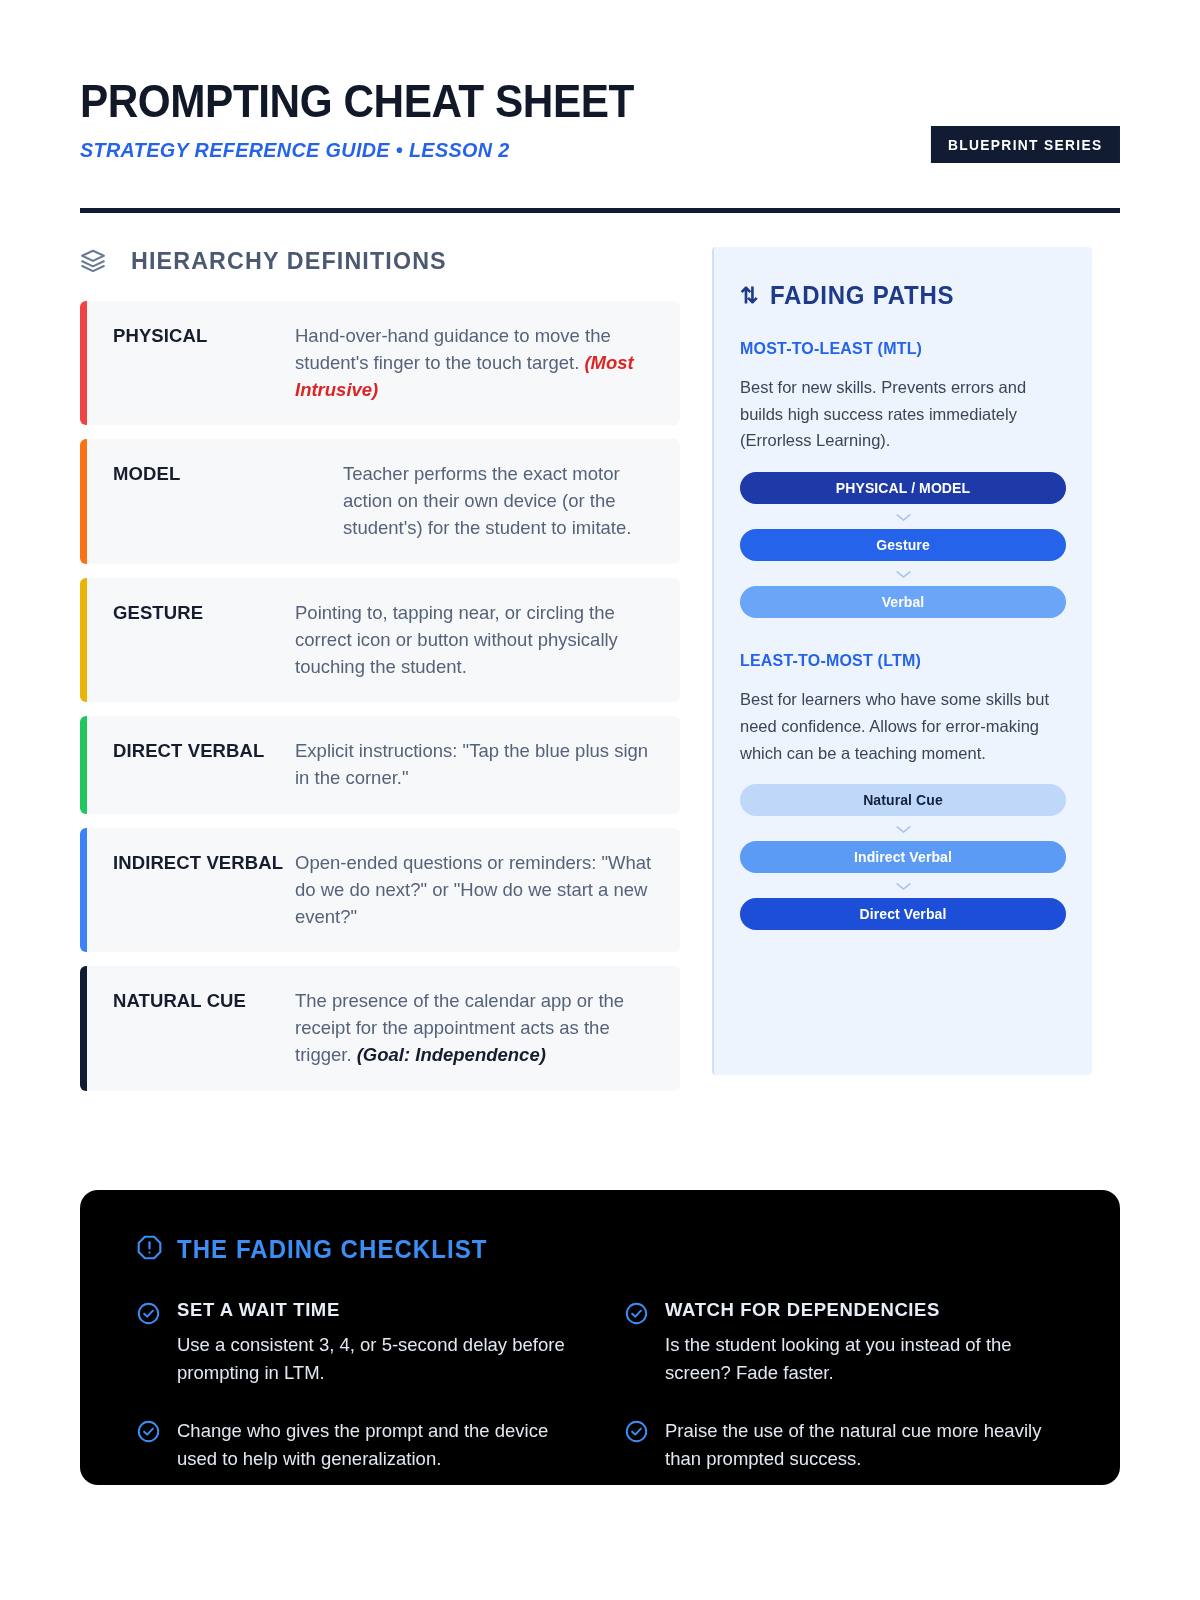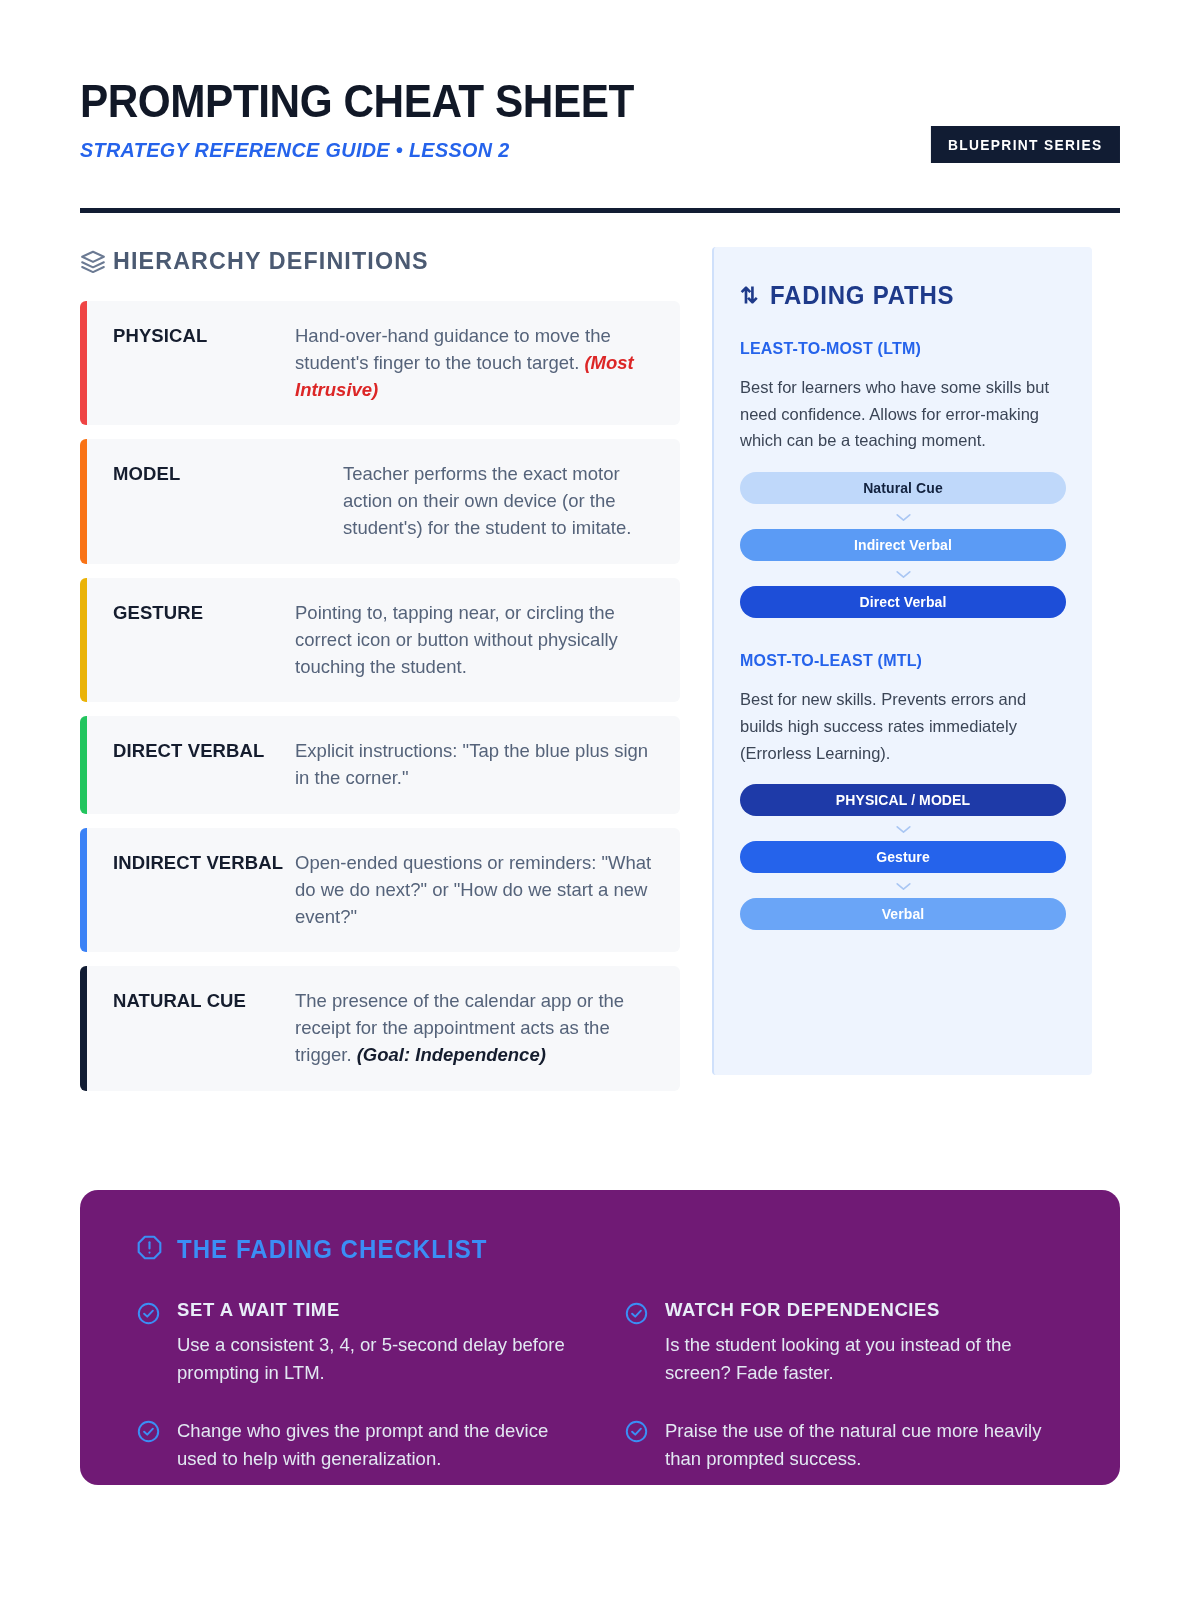--- a/index.html
+++ b/index.html
@@ -90,22 +90,22 @@
     background: #eef4fe;
     border-left: 2px solid #cfe0fb;
     border-radius: 4px;
     padding: 34px 26px 44px 26px;
     min-height: 828px;
   }
 
   
   .section-head {
     display: flex;
-    align-items: flex-end;
-    gap: 7px;
+    align-items: center;
+    gap: 25px;
     margin-bottom: 26px;
   }
   .section-head .ttl {
     font-size: 24.5px;
     font-weight: 800;
     letter-spacing: 1.2px;
     color: #4b5a72;
     transform: scaleX(0.95);
     transform-origin: left center;
   }
@@ -201,21 +201,21 @@
     padding: 5px 0;
   }
 
   
   .footer-card {
     position: absolute;
     left: 80px;
     right: 80px;
     top: 1190px;
     bottom: 30px;
-    background: #701a75;
+    background: #000000;
     border-radius: 18px;
     padding: 44px 56px;
   }
 
   .cl-head {
     display: flex;
     align-items: center;
     gap: 14px;
     margin-bottom: 34px;
   }
@@ -302,44 +302,44 @@
         </div>
     </div>
 
     <div class="col-right">
       <div class="fp-head">
         <span class="fp-arrows">⇅</span>
         <span class="ttl">FADING PATHS</span>
       </div>
       <div id="fp-blocks">
           <div class="fp-block">
+            <div class="fp-title">MOST-TO-LEAST (MTL)</div>
+            <div class="fp-desc">Best for new skills. Prevents errors and builds high success rates immediately (Errorless Learning).</div>
+            <div class="pill" style="background: rgb(30, 58, 168); color: rgb(255, 255, 255);">PHYSICAL / MODEL</div>
+            <div class="chev"><svg width="17" height="9" viewBox="0 0 18 10" fill="none" stroke="#a9c6f3" stroke-width="1.8" stroke-linecap="round" stroke-linejoin="round">
+                <polyline points="2 2 9 8 16 2"></polyline>
+              </svg></div>
+            <div class="pill" style="background: rgb(37, 99, 235); color: rgb(255, 255, 255);">Gesture</div>
+            <div class="chev"><svg width="17" height="9" viewBox="0 0 18 10" fill="none" stroke="#a9c6f3" stroke-width="1.8" stroke-linecap="round" stroke-linejoin="round">
+                <polyline points="2 2 9 8 16 2"></polyline>
+              </svg></div>
+            <div class="pill" style="background: rgb(106, 165, 247); color: rgb(255, 255, 255);">Verbal</div>
+          </div>
+          <div class="fp-block">
             <div class="fp-title">LEAST-TO-MOST (LTM)</div>
             <div class="fp-desc">Best for learners who have some skills but need confidence. Allows for error-making which can be a teaching moment.</div>
             <div class="pill" style="background: rgb(191, 216, 250); color: rgb(18, 34, 63);">Natural Cue</div>
             <div class="chev"><svg width="17" height="9" viewBox="0 0 18 10" fill="none" stroke="#a9c6f3" stroke-width="1.8" stroke-linecap="round" stroke-linejoin="round">
                 <polyline points="2 2 9 8 16 2"></polyline>
               </svg></div>
             <div class="pill" style="background: rgb(91, 155, 245); color: rgb(255, 255, 255);">Indirect Verbal</div>
             <div class="chev"><svg width="17" height="9" viewBox="0 0 18 10" fill="none" stroke="#a9c6f3" stroke-width="1.8" stroke-linecap="round" stroke-linejoin="round">
                 <polyline points="2 2 9 8 16 2"></polyline>
               </svg></div>
             <div class="pill" style="background: rgb(29, 78, 216); color: rgb(255, 255, 255);">Direct Verbal</div>
-          </div>
-          <div class="fp-block">
-            <div class="fp-title">MOST-TO-LEAST (MTL)</div>
-            <div class="fp-desc">Best for new skills. Prevents errors and builds high success rates immediately (Errorless Learning).</div>
-            <div class="pill" style="background: rgb(30, 58, 168); color: rgb(255, 255, 255);">PHYSICAL / MODEL</div>
-            <div class="chev"><svg width="17" height="9" viewBox="0 0 18 10" fill="none" stroke="#a9c6f3" stroke-width="1.8" stroke-linecap="round" stroke-linejoin="round">
-                <polyline points="2 2 9 8 16 2"></polyline>
-              </svg></div>
-            <div class="pill" style="background: rgb(37, 99, 235); color: rgb(255, 255, 255);">Gesture</div>
-            <div class="chev"><svg width="17" height="9" viewBox="0 0 18 10" fill="none" stroke="#a9c6f3" stroke-width="1.8" stroke-linecap="round" stroke-linejoin="round">
-                <polyline points="2 2 9 8 16 2"></polyline>
-              </svg></div>
-            <div class="pill" style="background: rgb(106, 165, 247); color: rgb(255, 255, 255);">Verbal</div>
           </div>
         </div>
     </div>
 
   </div>
 
   <div class="footer-card">
     <div class="cl-head">
       <span>
         <svg width="27" height="27" viewBox="0 0 24 24" fill="none" stroke="#3b8ef5" stroke-width="1.9" stroke-linecap="round" stroke-linejoin="round">

